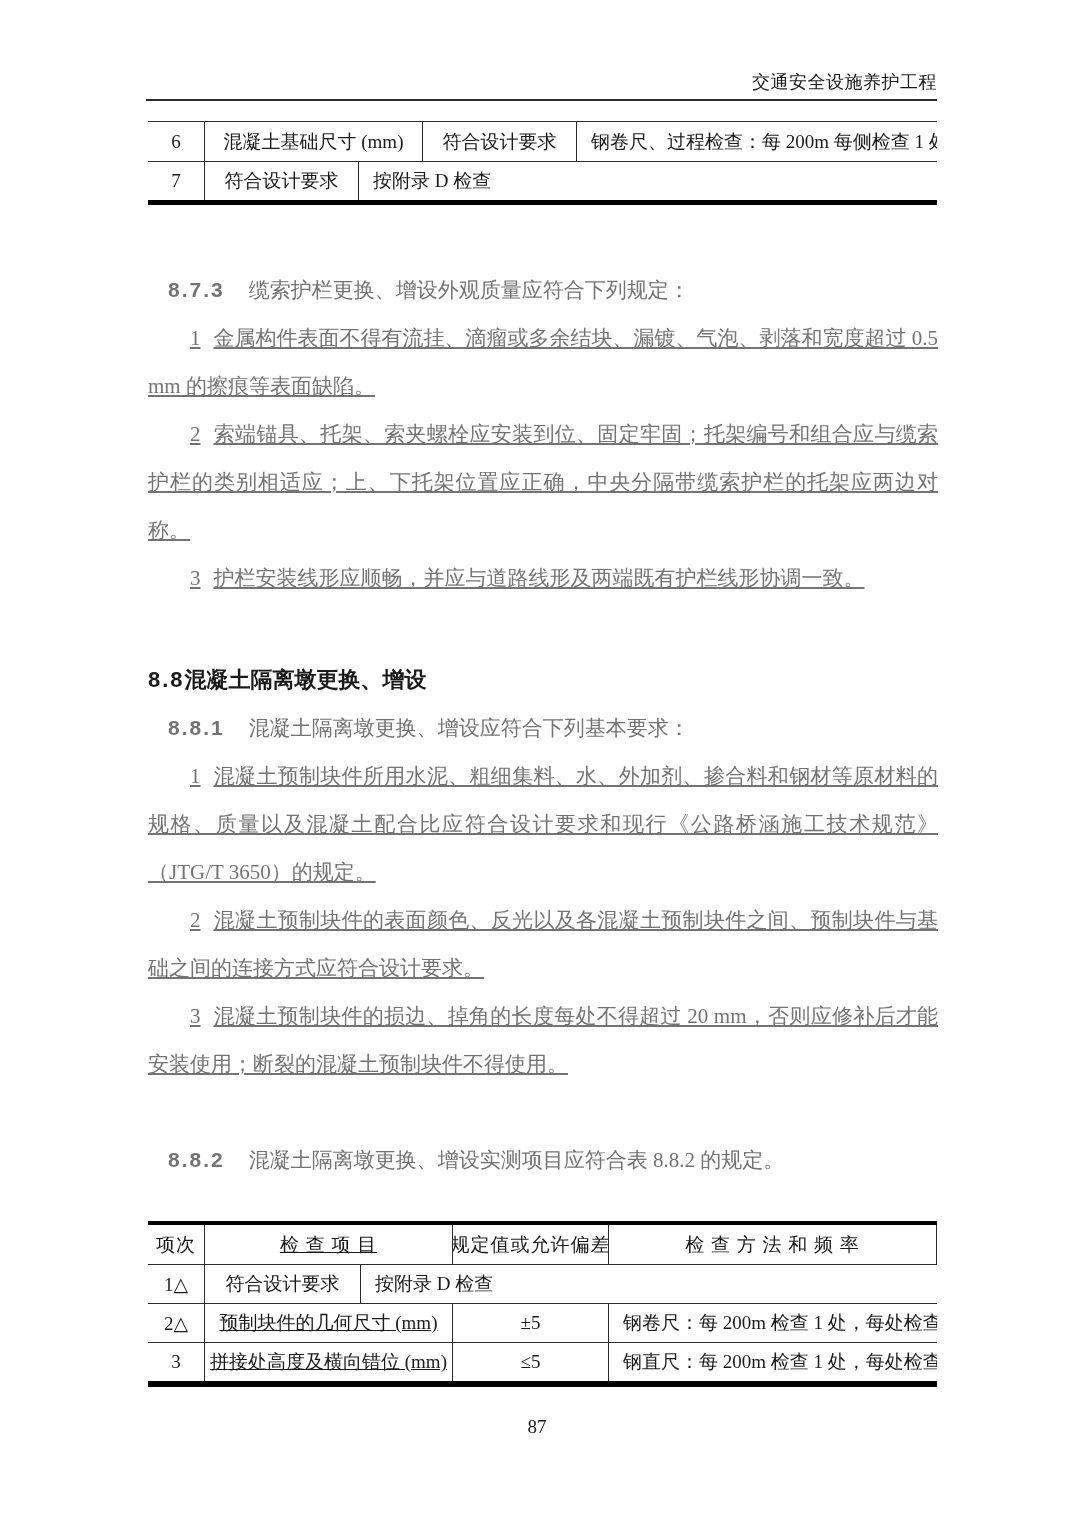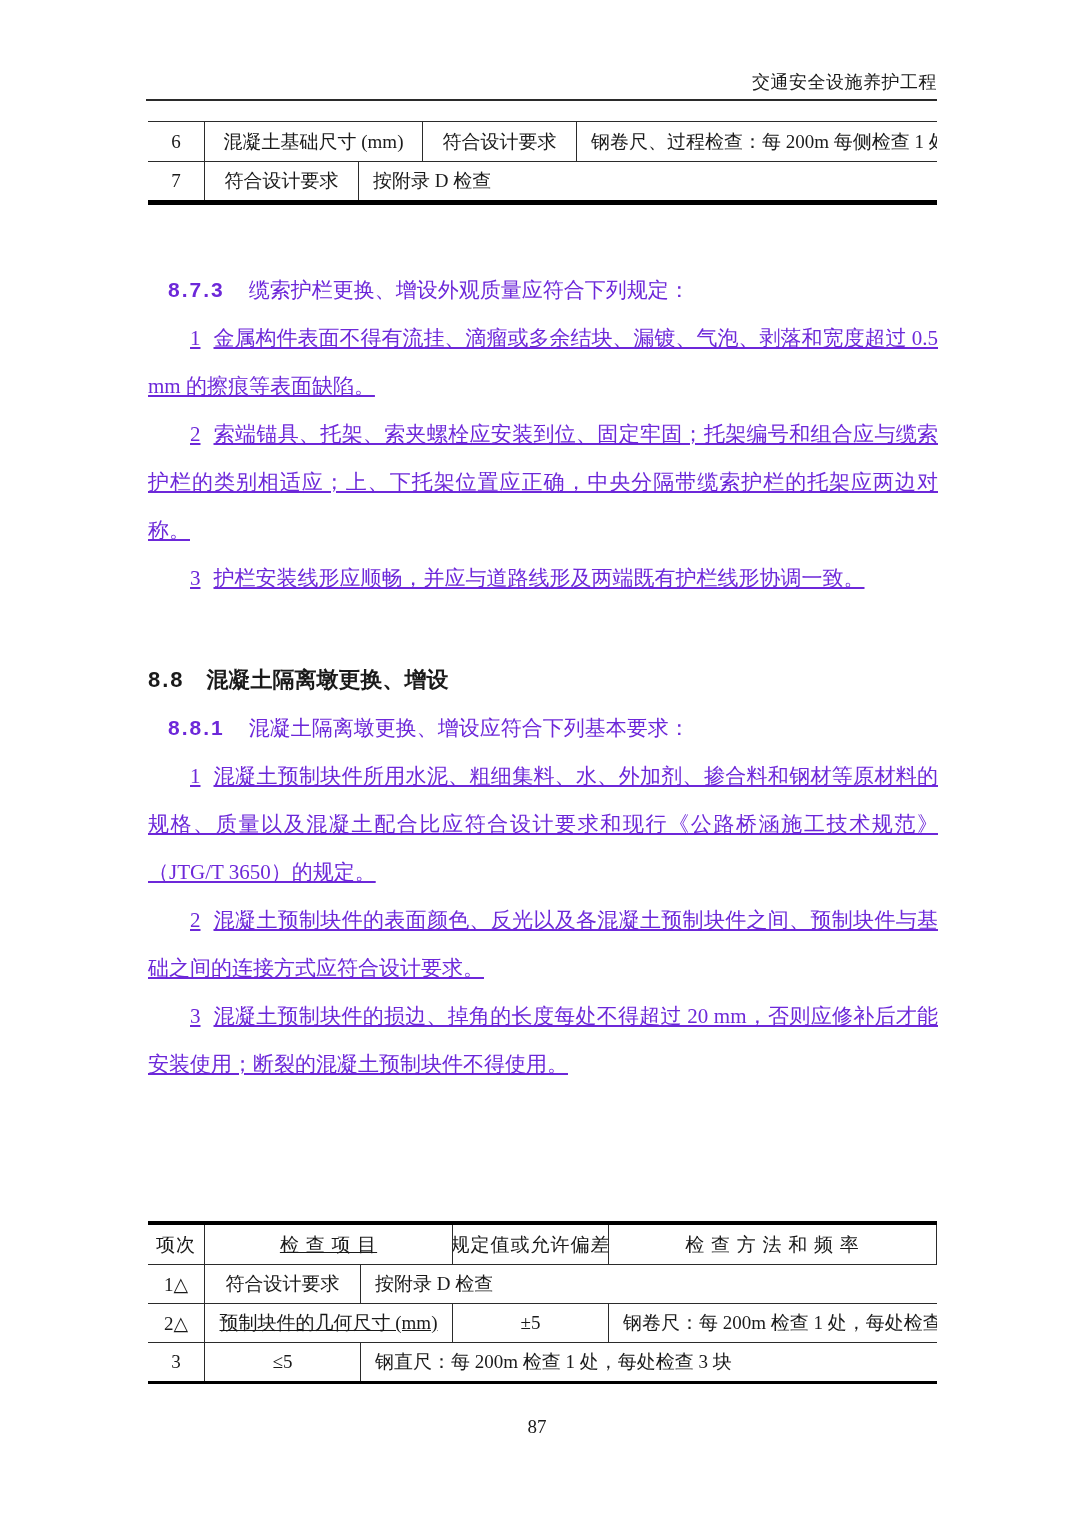--- a/index.html
+++ b/index.html
@@ -22,52 +22,52 @@
   .hdr-rule {
     position:absolute; top:99px; left:146px; width:791px; height:2px;
     background:#2b2b2b;
   }
   
   .doc-table {
     position:absolute; left:148px; width:789px;
     font-size:19px; color:#1a1a1a;
   }
   .t-top    { top:121px; border-top:1px solid #2b2b2b; border-bottom:5px solid #000; }
-  .t-bottom { top:1221px; border-top:4px solid #000; border-bottom:3px solid #000000; }
+  .t-bottom { top:1221px; border-top:4px solid #000; border-bottom:6px solid #000000; }
   .trow { display:flex; height:39px; align-items:stretch; }
   .trow + .trow { border-top:1px solid #2b2b2b; }
   .cell {
     display:flex; align-items:center; justify-content:center;
     border-right:1px solid #2b2b2b;
     padding:0 4px; overflow:hidden; white-space:nowrap;
   }
   .cell.last { border-right:none; justify-content:flex-start; padding-left:14px; }
   .t-top .c1 { width:57px; }  .t-top .c2 { width:218px; } .t-top .c3 { width:154px; } .t-top .c4 { flex:1; }
   .t-bottom .c1 { width:57px; } .t-bottom .c2 { width:248px;text-decoration:underline; } .t-bottom .c3 { width:156px; } .t-bottom .c4 { flex:1; }
   .thead .cell { letter-spacing:1px; }
   
   .tx {
     position:absolute; left:148px; width:790px;
     font-size:21px; line-height:48px;
     text-align:justify; text-align-last:left;
-    color:#6d28d9;
+    color:#737373;
   }
   .clause { text-indent:20px; }
   .cnum {
     font-family:"Liberation Sans","DejaVu Sans",sans-serif;
     font-weight:600; letter-spacing:2px; margin-right:24px;
   }
   .item { text-indent:42px;text-decoration:underline; }
   .inum { margin-right:13px; }
   .h2 {
     position:absolute; left:148px; width:790px;
     font-family:"Liberation Sans","DejaVu Sans",sans-serif;
     font-weight:bold; font-size:22px; line-height:48px;
   }
-  .h2 .hnum { letter-spacing:2px; margin-right:22px; }
+  .h2 .hnum { letter-spacing:2px; }
   .tbl-caption {
     position:absolute; left:148px; width:789px; text-align:center;
     font-family:"Liberation Sans","DejaVu Sans",sans-serif;
     font-weight:bold; font-size:20px; line-height:30px;
   }
   .tbl-caption .cap-label { margin-right:14px; letter-spacing:1px; }
   .pageno {
     position:absolute; left:0; width:100%; top:1416px;
     text-align:center; font-size:19px;
   }
@@ -117,20 +117,23 @@
   <div class="tx item" style="top:752px">
     <span class="inum">1</span><span>混凝土预制块件所用水泥、粗细集料、水、外加剂、掺合料和钢材等原材料的规格、质量以及混凝土配合比应符合设计要求和现行《公路桥涵施工技术规范》（JTG/T 3650）的规定。</span>
   </div>
   <div class="tx item" style="top:896px">
     <span class="inum">2</span><span>混凝土预制块件的表面颜色、反光以及各混凝土预制块件之间、预制块件与基础之间的连接方式应符合设计要求。</span>
   </div>
   <div class="tx item" style="top:992px">
     <span class="inum">3</span><span>混凝土预制块件的损边、掉角的长度每处不得超过 20 mm，否则应修补后才能安装使用；断裂的混凝土预制块件不得使用。</span>
   </div>
 
+  <div class="tx clause" style="top:1136px">
+    <span class="cnum">8.8.2</span><span>混凝土隔离墩更换、增设实测项目应符合表 8.8.2 的规定。</span>
+  </div>
 
 
   <div class="doc-table t-bottom">
     <div class="trow thead">
       <div class="cell c1">项次</div>
       <div class="cell c2">检 查 项 目</div>
       <div class="cell c3">规定值或允许偏差</div>
       <div class="cell c4">检 查 方 法 和 频 率</div>
     </div>
     <div class="trow">
@@ -139,20 +142,21 @@
       <div class="cell c4 last">按附录 D 检查</div>
     </div>
     <div class="trow">
       <div class="cell c1">2△</div>
       <div class="cell c2">预制块件的几何尺寸 (mm)</div>
       <div class="cell c3">±5</div>
       <div class="cell c4 last">钢卷尺：每 200m 检查 1 处，每处检查 3 块</div>
     </div>
     <div class="trow">
       <div class="cell c1">3</div>
+      <div class="cell c2">拼接处高度及横向错位 (mm)</div>
       <div class="cell c3">≤5</div>
       <div class="cell c4 last">钢直尺：每 200m 检查 1 处，每处检查 3 块</div>
     </div>
   </div>
 
   <div class="pageno">87</div>
 
 </div>
 
 </body></html>

